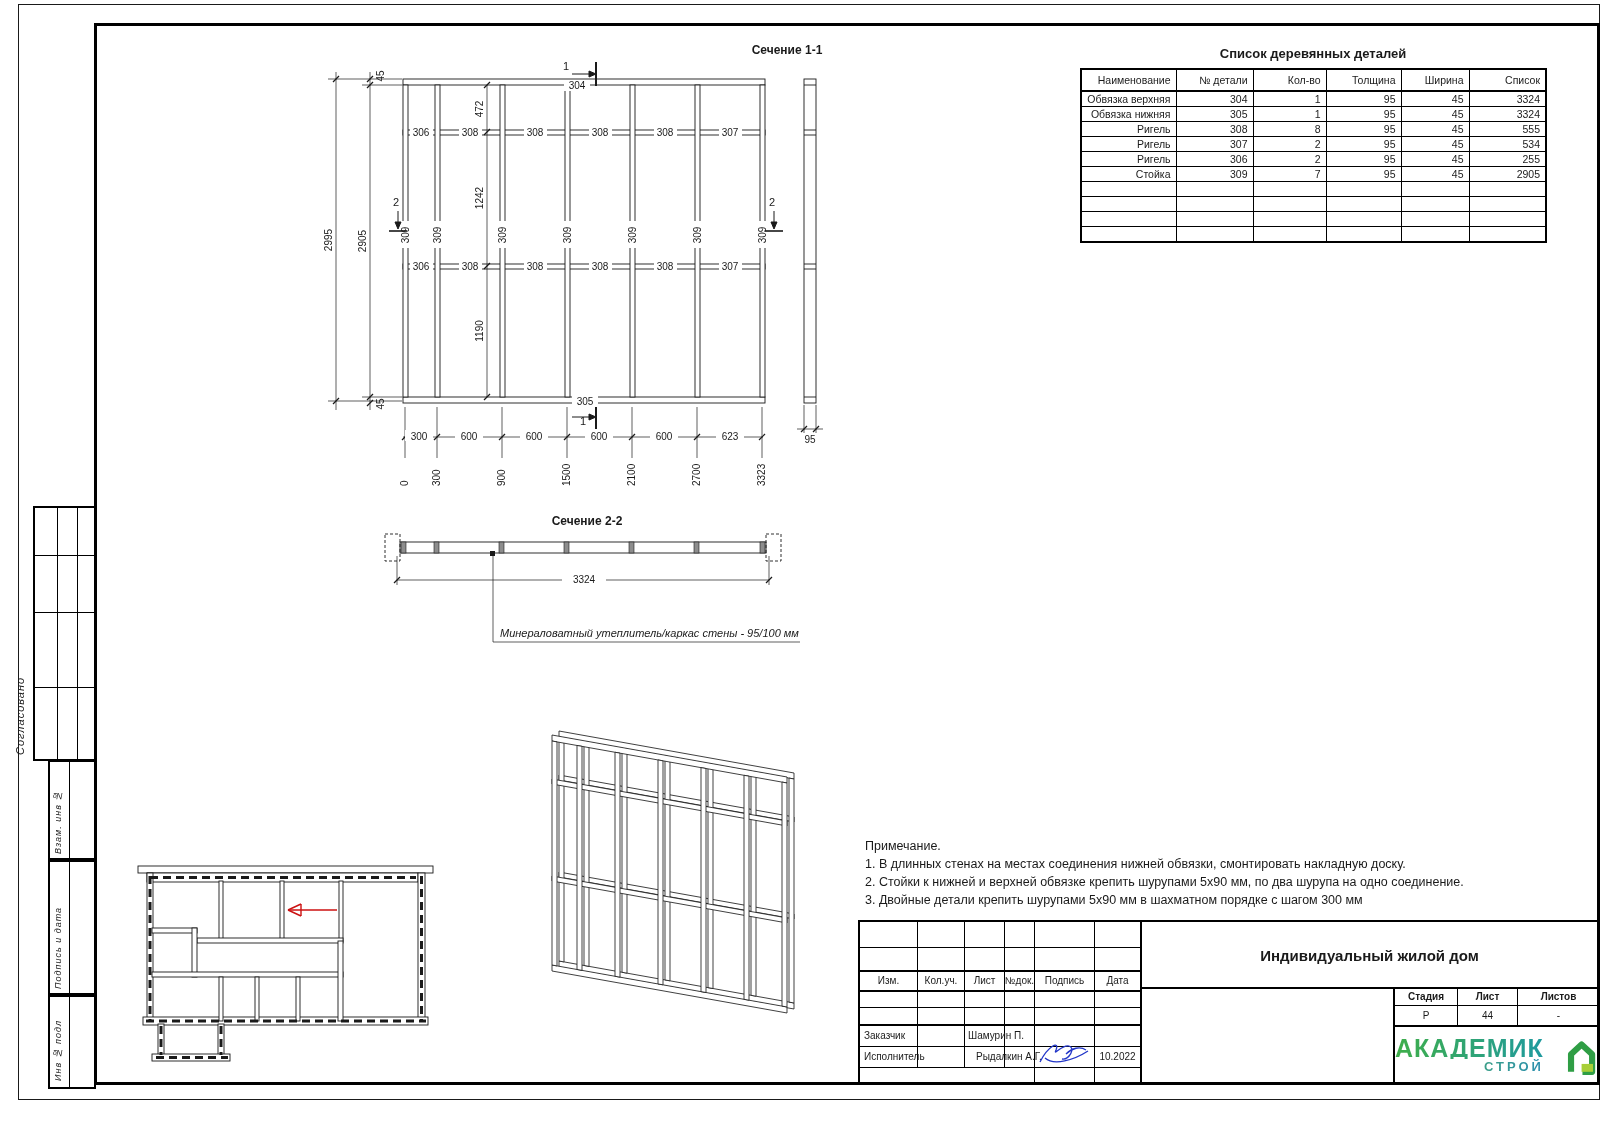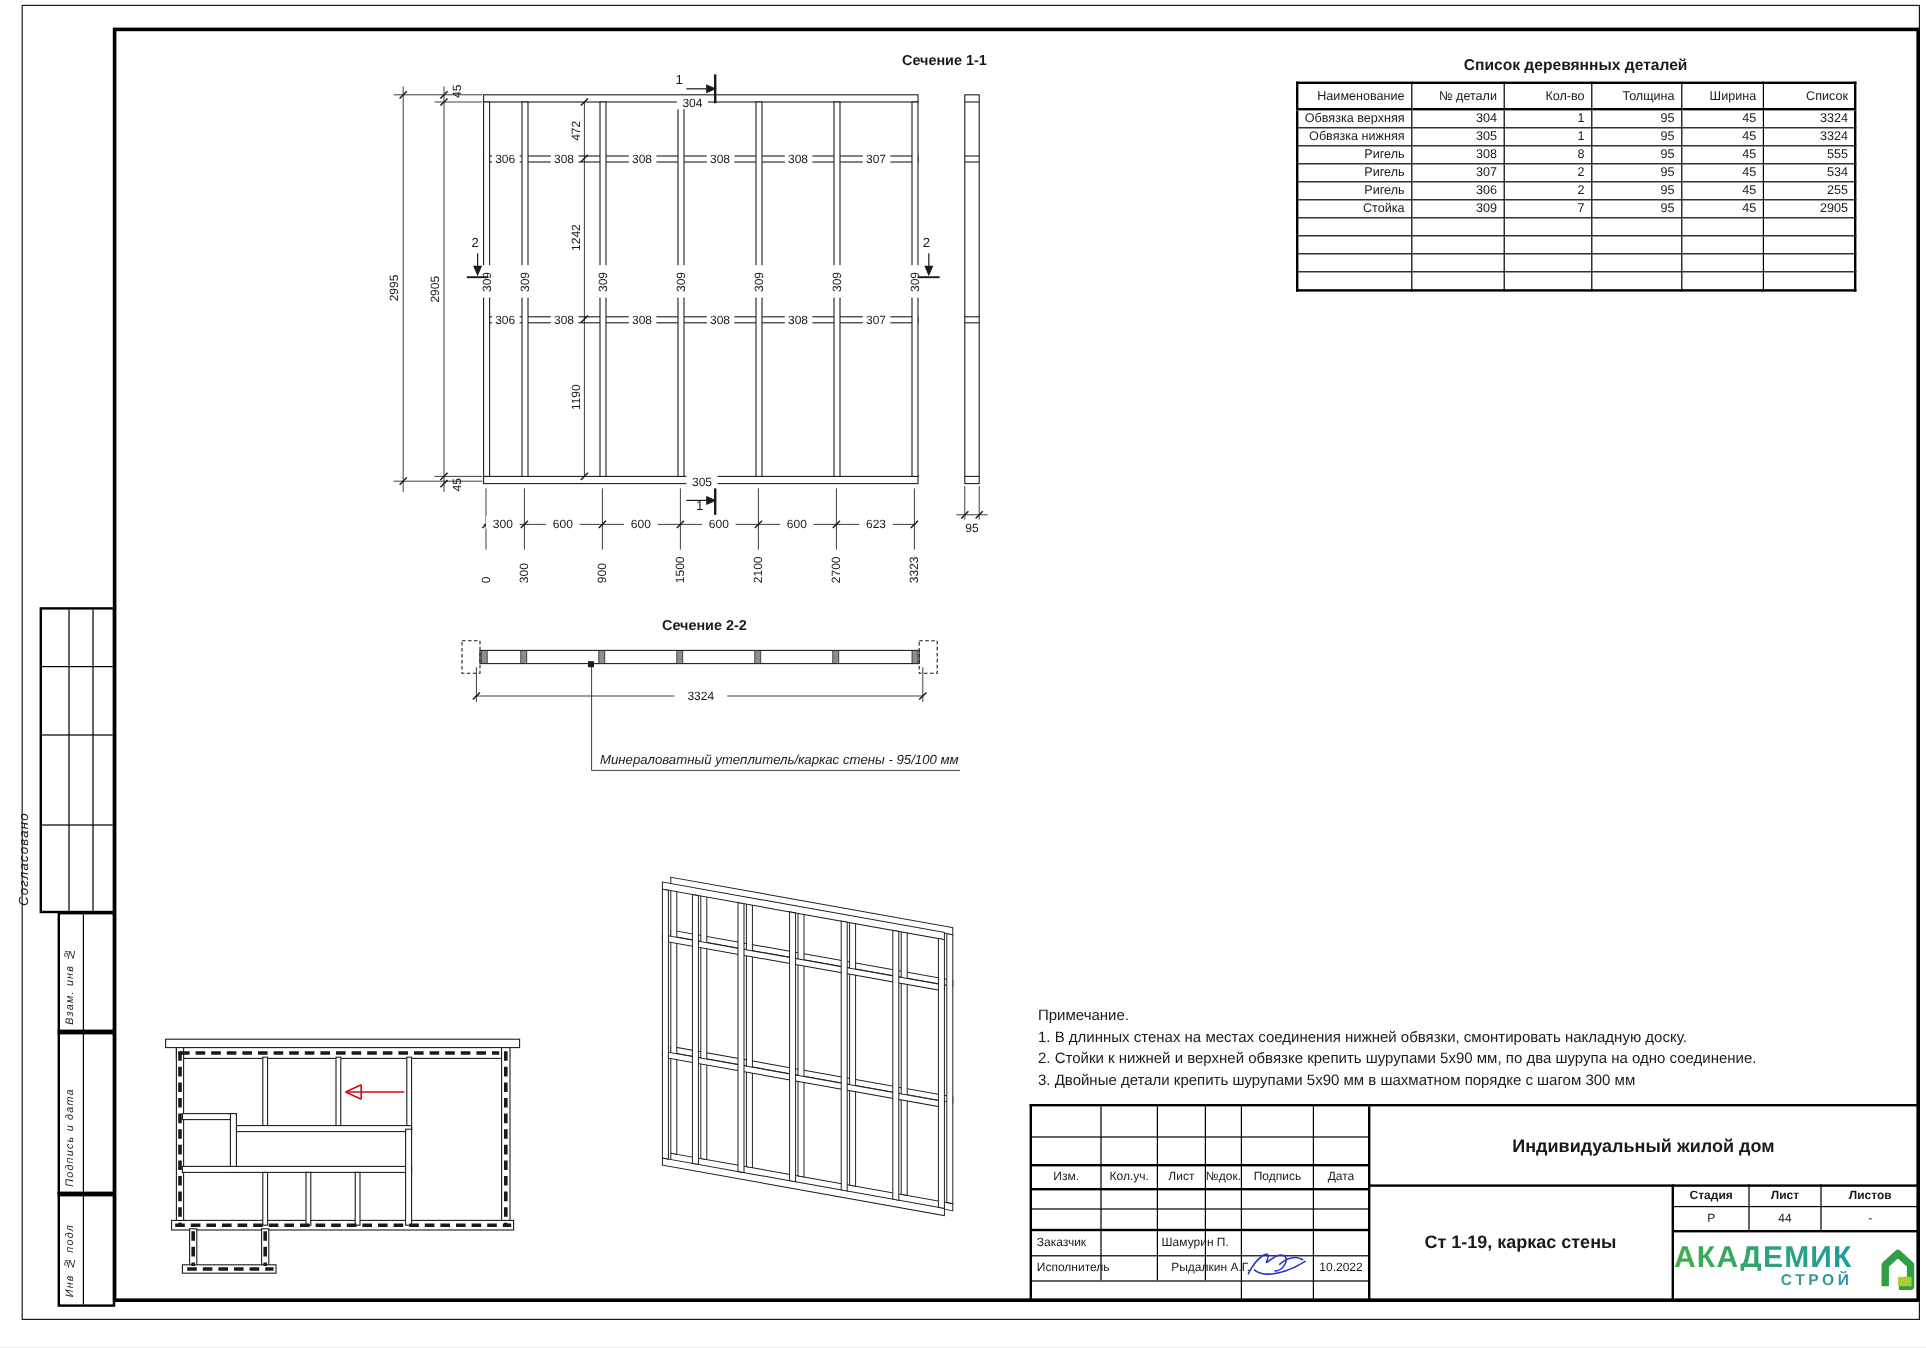--- a/index.html
+++ b/index.html
@@ -488,21 +488,20 @@
     <div class="tb-cell" style="left:116px;top:124px;width:66px;height:21px;justify-content:flex-start;">Рыдалкин А.Г.</div>
     <div class="tb-cell" style="left:235px;top:124px;width:45px;height:21px;">10.2022</div>
 
     <svg class="abs" style="left:176px;top:116px;" width="58" height="30" viewBox="0 0 58 30">
       <path d="M4 24 C12 8 24 2 20 12 C17 19 26 6 33 8 C40 10 33 22 26 21 M9 20 C18 28 38 22 52 13 M30 16 C36 10 44 8 50 12" stroke="#2236c8" stroke-width="1.3" fill="none"></path>
     </svg>
 
     <div class="abs tb-line" style="left:280px;top:65px;width:459px;height:2px;"></div>
     <div class="tb-cell big" style="left:282px;top:2px;width:455px;height:62px;">Индивидуальный жилой дом</div>
     <div class="abs tb-line" style="left:533px;top:65px;width:2px;height:97px;"></div>
-    <div class="tb-cell big" style="left:282px;top:67px;width:250px;height:93px;">Ст 1-19, каркас стены</div>
 
     <div class="abs tb-line" style="left:535px;top:83px;width:204px;height:1px;"></div>
     <div class="abs tb-line" style="left:535px;top:103px;width:204px;height:2px;"></div>
     <div class="abs tb-line" style="left:597px;top:65px;width:1px;height:38px;"></div>
     <div class="abs tb-line" style="left:657px;top:65px;width:1px;height:38px;"></div>
     <div class="tb-cell tb-head" style="left:535px;top:66px;width:62px;height:17px;font-weight:bold;">Стадия</div>
     <div class="tb-cell tb-head" style="left:598px;top:66px;width:59px;height:17px;font-weight:bold;">Лист</div>
     <div class="tb-cell tb-head" style="left:658px;top:66px;width:81px;height:17px;font-weight:bold;">Листов</div>
     <div class="tb-cell" style="left:535px;top:84px;width:62px;height:19px;">Р</div>
     <div class="tb-cell" style="left:598px;top:84px;width:59px;height:19px;">44</div>

